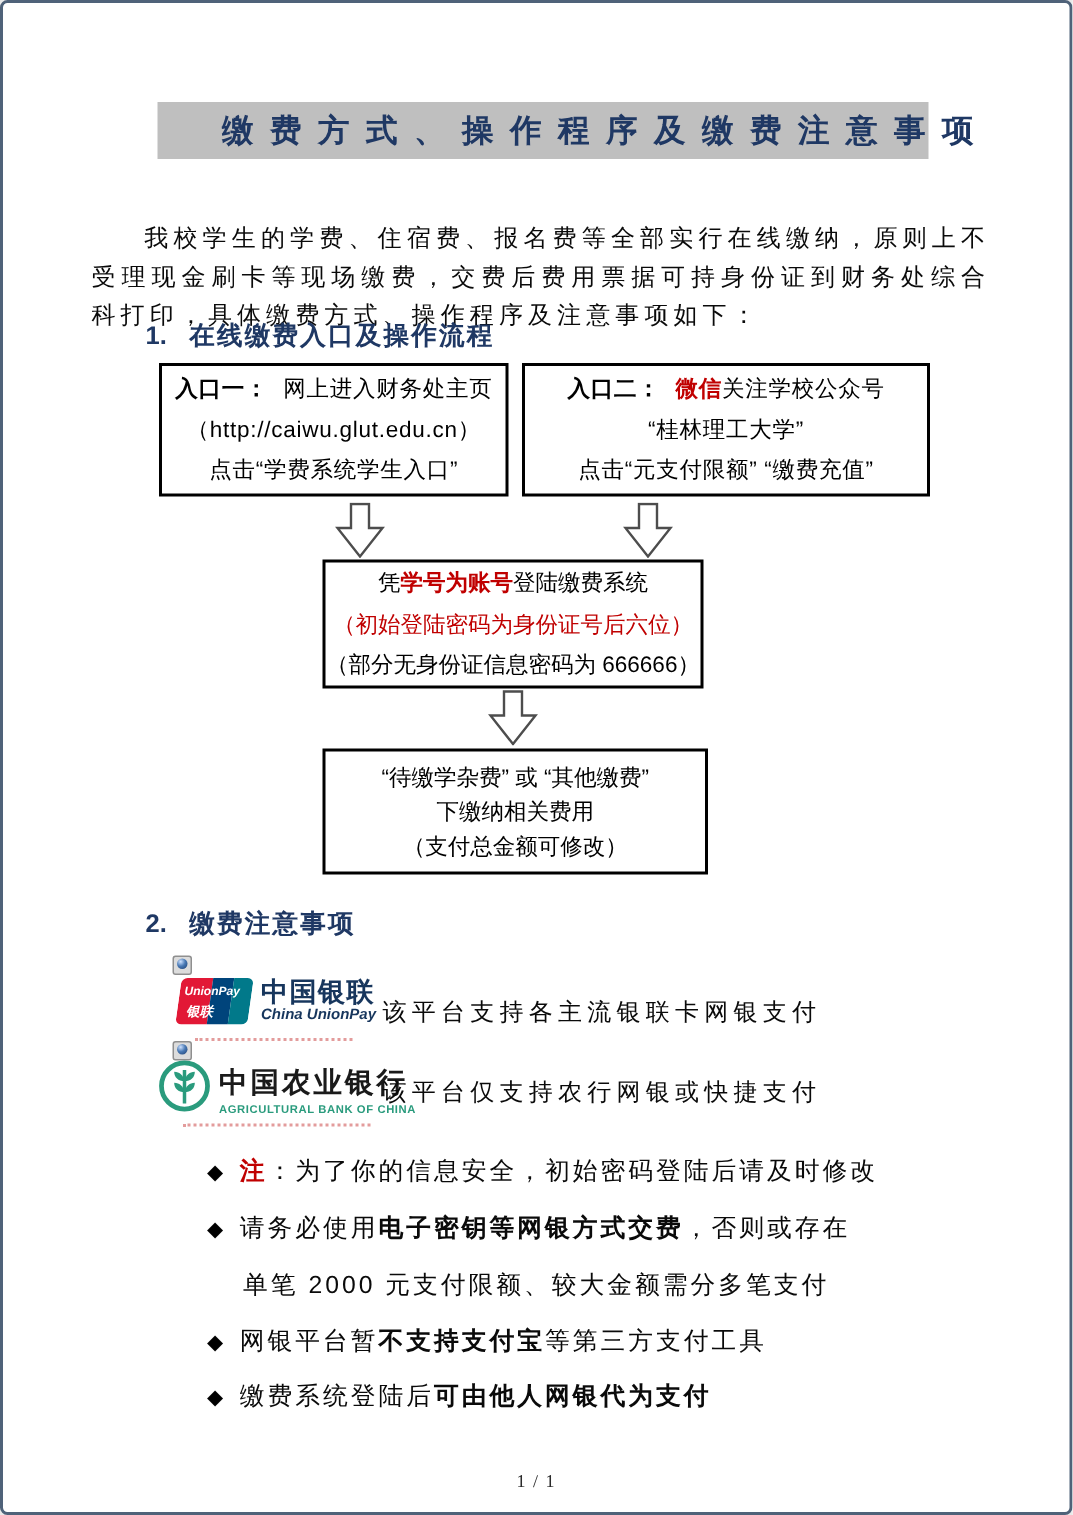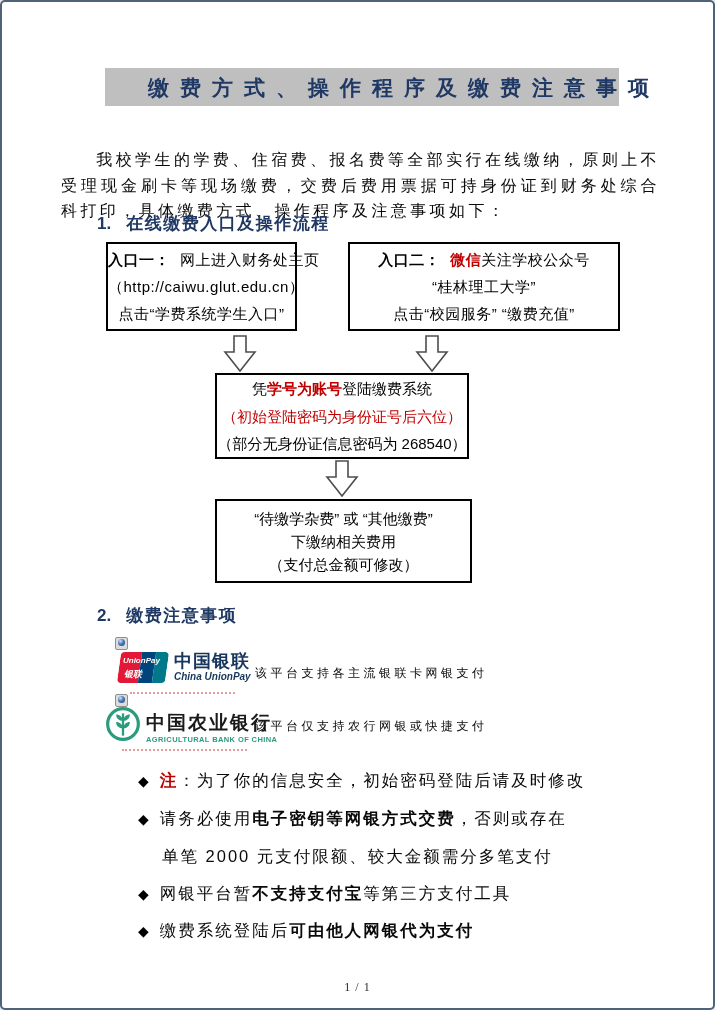--- a/index.html
+++ b/index.html
@@ -29,21 +29,21 @@
   }
   #sec1{top:210px;} #sec2{top:602px;}
   .sec-heading .num{margin-right:15px; letter-spacing:0;}
   
   .entry-box{
     position:absolute; top:240px; height:89px; border:2px solid #000;
     box-sizing:border-box; display:flex; flex-direction:column; justify-content:center;
     text-align:center; font-size:15px; line-height:27px; letter-spacing:0.5px;
     white-space:nowrap;
   }
-  #entry1{left:104px; width:191px;}
+  #entry1{left:104px; width:233px;align-items:center;}
   #entry2{left:346px; width:272px;}
   .entry-label{font-weight:bold; margin-right:10px;}
   .red{color:#c00000;} .bold{font-weight:bold;}
   
   .arrow{position:absolute; width:34px; height:37px;}
   #arrow1{left:221px; top:333px;}
   #arrow2{left:413px; top:333px;}
   #arrow3{left:323px; top:458px;}
   
   .flow-box{
@@ -86,21 +86,21 @@
   .up-en{font-size:10px; font-weight:bold; font-style:italic; color:#17365d; margin-top:2px;}
   
   .abc-logo{position:absolute; left:103px; top:703px; display:flex; align-items:flex-end;}
   .abc-text{margin-left:5px; line-height:1;}
   .abc-cn{font-size:19px; font-weight:bold; color:#1a1a1a; letter-spacing:2px; font-family:"Liberation Serif","DejaVu Serif",serif;}
   .abc-en{font-size:7.5px; font-weight:bold; color:#2a9b7d; letter-spacing:0.4px; margin-top:4px;}
   .squiggle{position:absolute; height:0; border-bottom:2px dotted #e39c9c;}
   #squiggle1{left:128px; top:690px; width:105px;}
   #squiggle2{left:120px; top:747px; width:125px;}
   
-  .caption{position:absolute; left:253px; font-size:12px; letter-spacing:3.5px; white-space:nowrap; color:#0a0a0a;}
+  .caption{position:absolute; left:253px; font-size:16px; letter-spacing:3.5px; white-space:nowrap; color:#0a0a0a;}
   #caption1{top:663px;} #caption2{top:716px;}
   
   .note{position:absolute; left:136px; font-size:16.5px; letter-spacing:2px; white-space:nowrap; color:#0a0a0a;}
   .note .diamond{font-size:14px; margin-right:11px; color:#000; letter-spacing:0;}
   #note1{top:768px;} #note2{top:806px;} #note2b{top:844px; left:160px;}
   #note3{top:881px;} #note4{top:918px;}
   
   .footer{
     position:absolute; top:978px; left:0; width:100%; text-align:center;
     font-size:12px; font-weight:normal; color:#2b2b2b; letter-spacing:1px;
@@ -126,36 +126,36 @@
     </div>
     <div>（http://caiwu.glut.edu.cn）</div>
     <div>点击“学费系统学生入口”</div>
   </div>
 
   <div class="entry-box" id="entry2">
     <div>
       <span class="entry-label">入口二：</span><span class="red bold">微信</span><span>关注学校公众号</span>
     </div>
     <div>“桂林理工大学”</div>
-    <div>点击“校园服务” “缴费充值”</div>
+    <div>点击“元支付限额” “缴费充值”</div>
   </div>
 
   <svg class="arrow" id="arrow1" viewBox="0 0 34 37">
     <polygon points="11,1 23,1 23,17 32,17 17,36 2,17 11,17" fill="#ffffff" stroke="#4d4d4d" stroke-width="1.6"></polygon>
   </svg>
   <svg class="arrow" id="arrow2" viewBox="0 0 34 37">
     <polygon points="11,1 23,1 23,17 32,17 17,36 2,17 11,17" fill="#ffffff" stroke="#4d4d4d" stroke-width="1.6"></polygon>
   </svg>
 
   <div class="flow-box" id="login-box">
     <div>
       <span>凭</span><span class="red bold">学号为账号</span><span>登陆缴费系统</span>
     </div>
     <div class="red">（初始登陆密码为身份证号后六位）</div>
-    <div>（部分无身份证信息密码为 268540）</div>
+    <div>（部分无身份证信息密码为 666666）</div>
   </div>
 
   <svg class="arrow" id="arrow3" viewBox="0 0 34 37">
     <polygon points="11,1 23,1 23,17 32,17 17,36 2,17 11,17" fill="#ffffff" stroke="#4d4d4d" stroke-width="1.6"></polygon>
   </svg>
 
   <div class="flow-box" id="pay-box">
     <div>“待缴学杂费” 或 “其他缴费”</div>
     <div>下缴纳相关费用</div>
     <div>（支付总金额可修改）</div>

